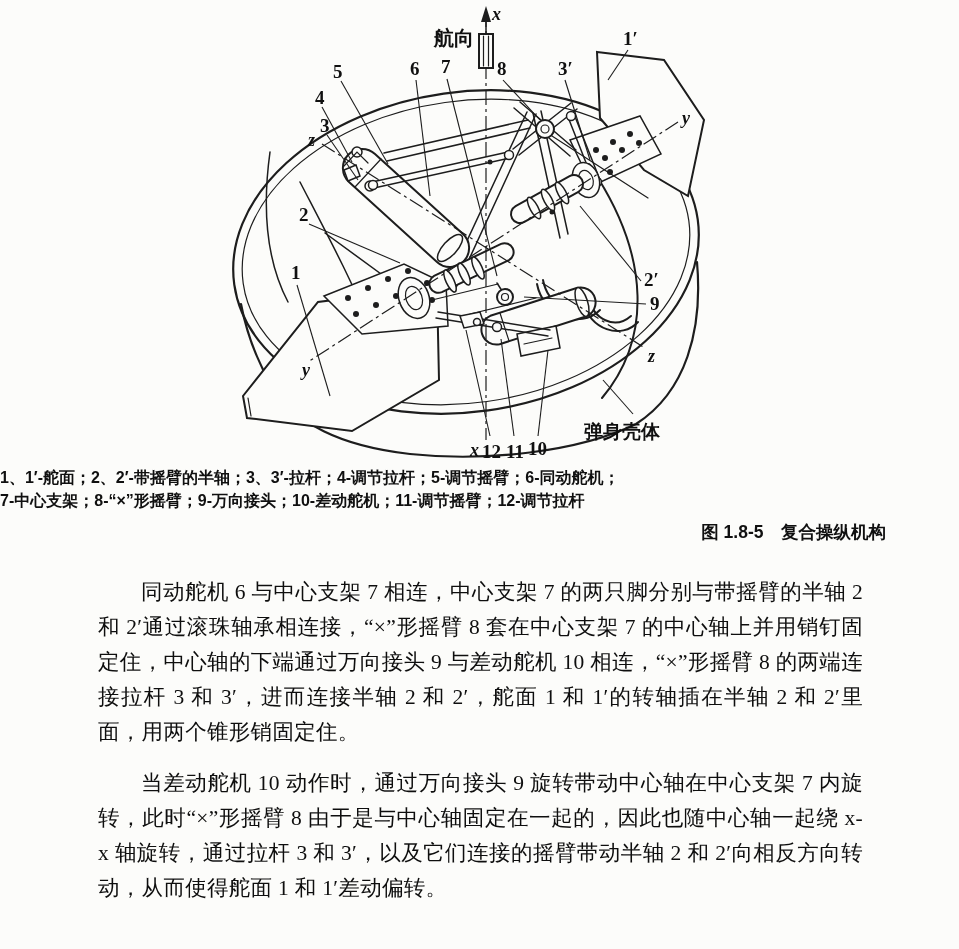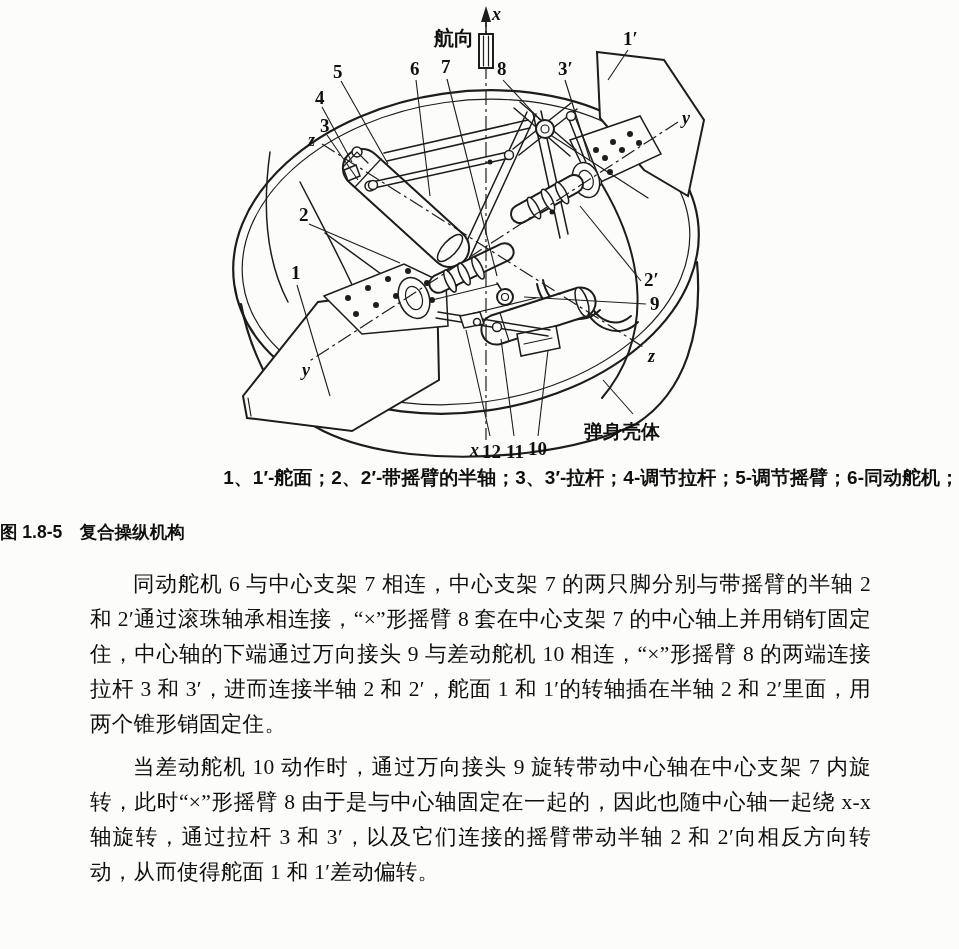--- a/index.html
+++ b/index.html
@@ -19,37 +19,37 @@
   .dash { stroke:#1d1d1d; stroke-width:1.2; fill:none; stroke-dasharray:15 4 3 4; }
   .leader { stroke:#1d1d1d; stroke-width:1.1; fill:none; }
   .dot  { fill:#1d1d1d; }
   .co   { font:bold 19px "Liberation Serif", serif; fill:#101010; }
   .axl  { font:italic bold 18px "Liberation Serif", serif; fill:#101010; }
   .cjk  { font:bold 19px "Liberation Sans", sans-serif; fill:#101010; }
   .cjk2 { font:bold 20px "Liberation Sans", sans-serif; fill:#101010; }
 
   
   .caption {
-    position:absolute; top:466px; left:0; width:959px; text-align:right;
+    position:absolute; top:466px; left:0; width:959px; text-align:left;
     font-family:"Liberation Sans", sans-serif; font-weight:bold;
-    font-size:19px; line-height:23px; color:#101010;
+    font-size:16px; line-height:23px; color:#101010;
   }
   .fig-title {
-    position:absolute; top:520px; left:0; width:886px; text-align:left;
+    position:absolute; top:520px; left:0; width:886px; text-align:right;
     font-family:"Liberation Sans", sans-serif; font-weight:bold;
     font-size:17.5px; color:#101010;
   }
 
   
   .bodytext {
     position:absolute; top:559px; left:82px; width:797px;
     font-size:21.5px; line-height:35px; text-align:justify;
     color:#0e0e0e; letter-spacing:0.3px;
   }
-  .bodytext p { margin:8px; text-indent:2em; }
+  .bodytext p { margin:16px; text-indent:2em; }
 </style>
 </head>
 <body>
 
 <div class="page">
 
   <div class="figure-wrap">
     <svg width="959" height="462" viewBox="0 0 959 462">
 
       <g>
@@ -247,20 +247,21 @@
       <text class="co" x="482" y="458">12</text>
       <text class="co" x="506" y="458">11</text>
       <text class="co" x="528" y="455">10</text>
 
       <text class="cjk" x="584" y="438">弹身壳体</text>
     </svg>
   </div>
 
   <div class="caption">
     <div>1、1′-舵面；2、2′-带摇臂的半轴；3、3′-拉杆；4-调节拉杆；5-调节摇臂；6-同动舵机；</div>
+    <div>7-中心支架；8-“×”形摇臂；9-万向接头；10-差动舵机；11-调节摇臂；12-调节拉杆</div>
   </div>
   <div class="fig-title">图 1.8-5　复合操纵机构</div>
 
   <div class="bodytext">
     <p>同动舵机 6 与中心支架 7 相连，中心支架 7 的两只脚分别与带摇臂的半轴 2 和 2′通过滚珠轴承相连接，“×”形摇臂 8 套在中心支架 7 的中心轴上并用销钉固定住，中心轴的下端通过万向接头 9 与差动舵机 10 相连，“×”形摇臂 8 的两端连接拉杆 3 和 3′，进而连接半轴 2 和 2′，舵面 1 和 1′的转轴插在半轴 2 和 2′里面，用两个锥形销固定住。</p>
     <p>当差动舵机 10 动作时，通过万向接头 9 旋转带动中心轴在中心支架 7 内旋转，此时“×”形摇臂 8 由于是与中心轴固定在一起的，因此也随中心轴一起绕 x-x 轴旋转，通过拉杆 3 和 3′，以及它们连接的摇臂带动半轴 2 和 2′向相反方向转动，从而使得舵面 1 和 1′差动偏转。</p>
   </div>
 
 </div>
 

